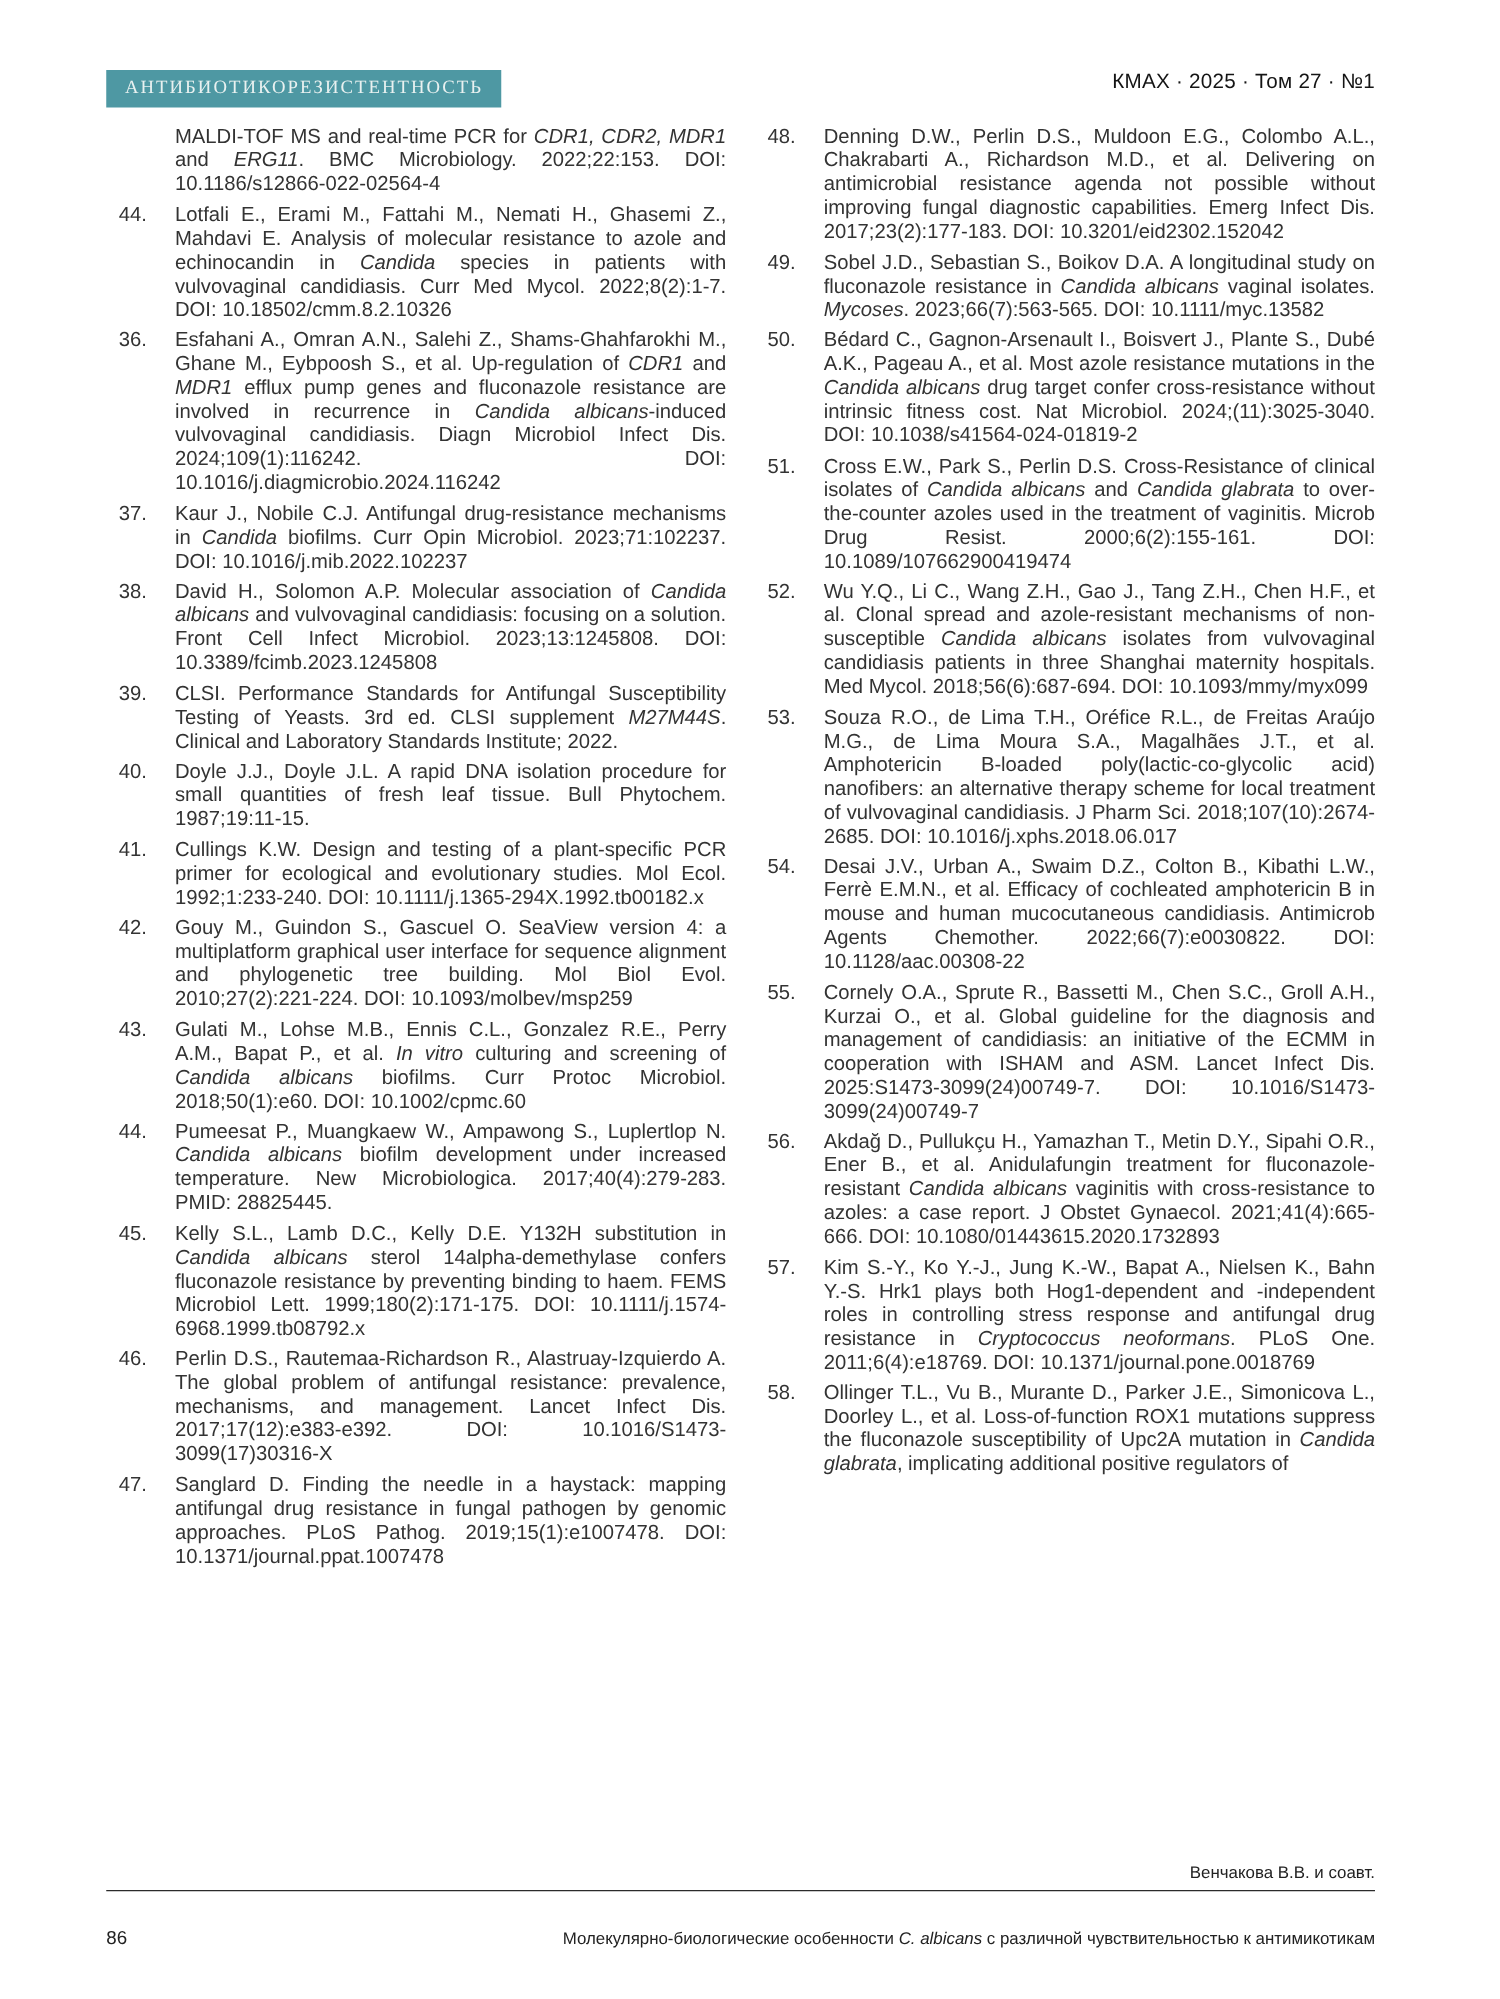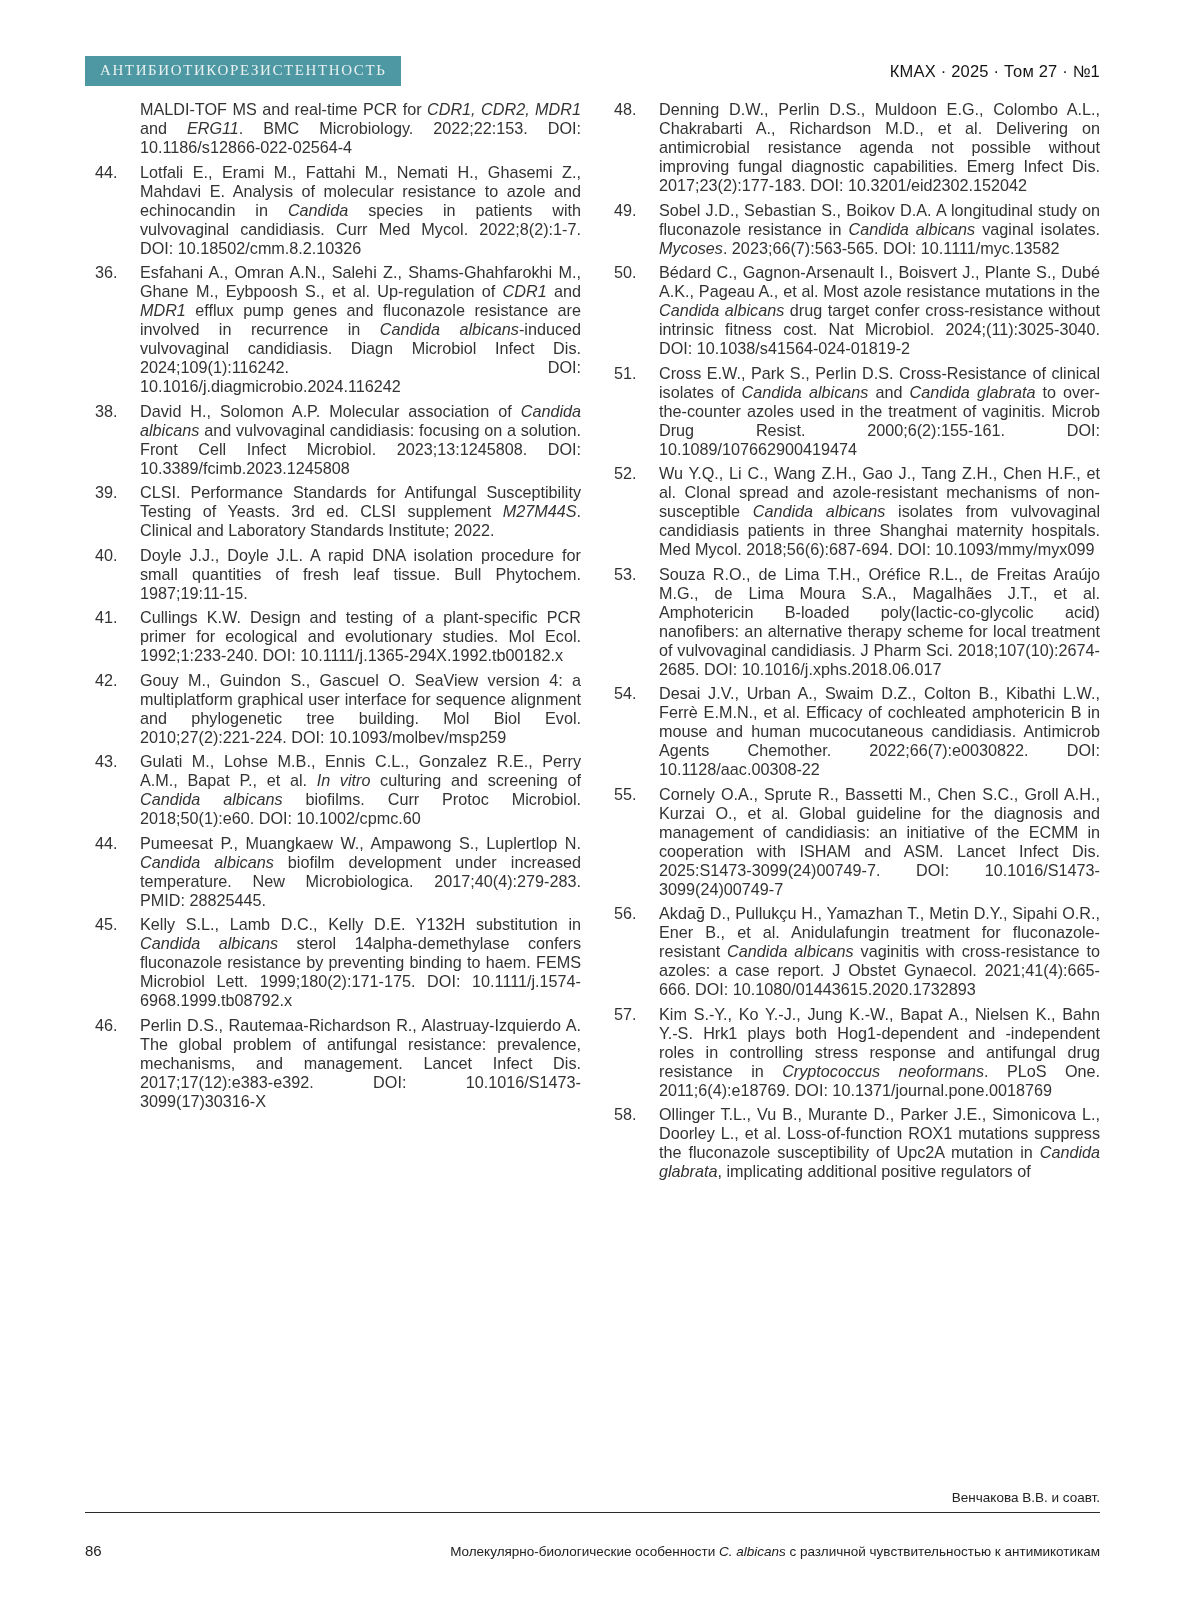--- a/index.html
+++ b/index.html
@@ -11,21 +11,20 @@
     font-family:"Liberation Sans", sans-serif;
     color:#333333;
     overflow:hidden;
   }
   
   .header-row{
     position:absolute;
     top:56px; left:85px; right:100px;
     display:flex;
     justify-content:space-between;
-    align-items:center;
   }
   .section-banner{
     background:#4e98a3;
     color:#e9f1f0;
     font-family:"Liberation Serif", serif;
     font-size:15px;
     letter-spacing:1.6px;
     padding:6px 15px 7px 15px;
     white-space:nowrap;
   }
@@ -103,20 +102,24 @@
         </div>
         <div class="ref">
           <span class="ref-num">44.</span>
           <div class="ref-body"><span>Lotfali E., Erami M., Fattahi M., Nemati H., Ghasemi Z., Mahdavi E. Analysis of molecular resistance to azole and echinocandin in </span><em>Candida</em><span> species in patients with vulvovaginal candidiasis. Curr Med Mycol. 2022;8(2):1-7. DOI: 10.18502/cmm.8.2.10326</span></div>
         </div>
         <div class="ref">
           <span class="ref-num">36.</span>
           <div class="ref-body"><span>Esfahani A., Omran A.N., Salehi Z., Shams-Ghahfarokhi M., Ghane M., Eybpoosh S., et al. Up-regulation of </span><em>CDR1</em><span> and </span><em>MDR1</em><span> efflux pump genes and fluconazole resistance are involved in recurrence in </span><em>Candida albicans</em><span>-induced vulvovaginal candidiasis. Diagn Microbiol Infect Dis. 2024;109(1):116242. DOI: 10.1016/j.diagmicrobio.2024.116242</span></div>
         </div>
         <div class="ref">
+          <span class="ref-num">37.</span>
+          <div class="ref-body"><span>Kaur J., Nobile C.J. Antifungal drug-resistance mechanisms in </span><em>Candida</em><span> biofilms. Curr Opin Microbiol. 2023;71:102237. DOI: 10.1016/j.mib.2022.102237</span></div>
+        </div>
+        <div class="ref">
           <span class="ref-num">38.</span>
           <div class="ref-body"><span>David H., Solomon A.P. Molecular association of </span><em>Candida albicans</em><span> and vulvovaginal candidiasis: focusing on a solution. Front Cell Infect Microbiol. 2023;13:1245808. DOI: 10.3389/fcimb.2023.1245808</span></div>
         </div>
         <div class="ref">
           <span class="ref-num">39.</span>
           <div class="ref-body"><span>CLSI. Performance Standards for Antifungal Susceptibility Testing of Yeasts. 3rd ed. CLSI supplement </span><em>M27M44S</em><span>. Clinical and Laboratory Standards Institute; 2022.</span></div>
         </div>
         <div class="ref">
           <span class="ref-num">40.</span>
           <div class="ref-body"><span>Doyle J.J., Doyle J.L. A rapid DNA isolation procedure for small quantities of fresh leaf tissue. Bull Phytochem. 1987;19:11-15.</span></div>
@@ -137,20 +140,24 @@
           <span class="ref-num">44.</span>
           <div class="ref-body"><span>Pumeesat P., Muangkaew W., Ampawong S., Luplertlop N. </span><em>Candida albicans</em><span> biofilm development under increased temperature. New Microbiologica. 2017;40(4):279-283. PMID: 28825445.</span></div>
         </div>
         <div class="ref">
           <span class="ref-num">45.</span>
           <div class="ref-body"><span>Kelly S.L., Lamb D.C., Kelly D.E. Y132H substitution in </span><em>Candida albicans</em><span> sterol 14alpha-demethylase confers fluconazole resistance by preventing binding to haem. FEMS Microbiol Lett. 1999;180(2):171-175. DOI: 10.1111/j.1574-6968.1999.tb08792.x</span></div>
         </div>
         <div class="ref">
           <span class="ref-num">46.</span>
           <div class="ref-body"><span>Perlin D.S., Rautemaa-Richardson R., Alastruay-Izquierdo A. The global problem of antifungal resistance: prevalence, mechanisms, and management. Lancet Infect Dis. 2017;17(12):e383-e392. DOI: 10.1016/S1473-3099(17)30316-X</span></div>
+        </div>
+        <div class="ref">
+          <span class="ref-num">47.</span>
+          <div class="ref-body"><span>Sanglard D. Finding the needle in a haystack: mapping antifungal drug resistance in fungal pathogen by genomic approaches. PLoS Pathog. 2019;15(1):e1007478. DOI: 10.1371/journal.ppat.1007478</span></div>
         </div>
       </div>
     <div class="col" id="right-col">
         <div class="ref">
           <span class="ref-num">48.</span>
           <div class="ref-body"><span>Denning D.W., Perlin D.S., Muldoon E.G., Colombo A.L., Chakrabarti A., Richardson M.D., et al. Delivering on antimicrobial resistance agenda not possible without improving fungal diagnostic capabilities. Emerg Infect Dis. 2017;23(2):177-183. DOI: 10.3201/eid2302.152042</span></div>
         </div>
         <div class="ref">
           <span class="ref-num">49.</span>
           <div class="ref-body"><span>Sobel J.D., Sebastian S., Boikov D.A. A longitudinal study on fluconazole resistance in </span><em>Candida albicans</em><span> vaginal isolates. </span><em>Mycoses</em><span>. 2023;66(7):563-565. DOI: 10.1111/myc.13582</span></div>

